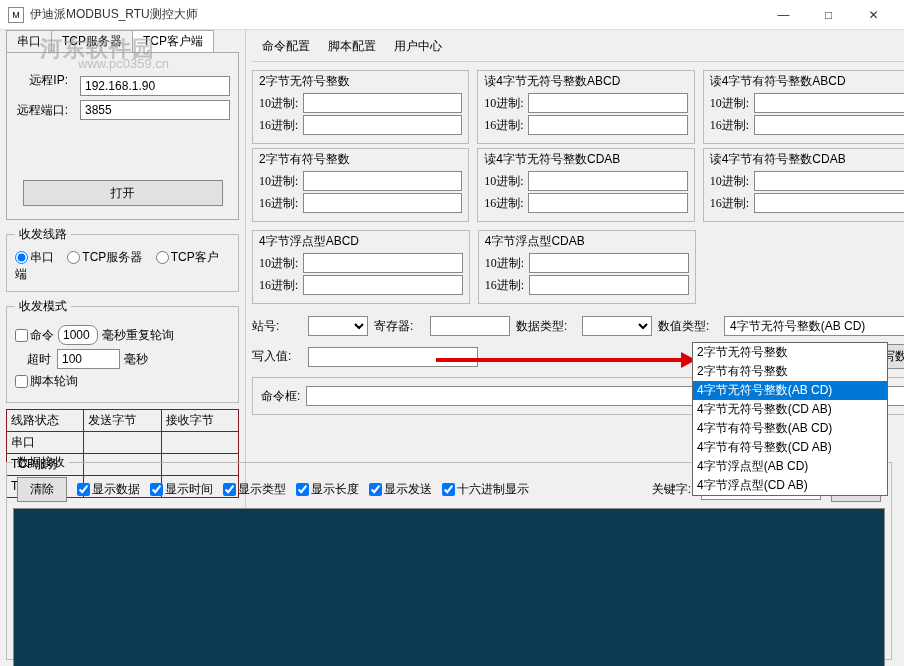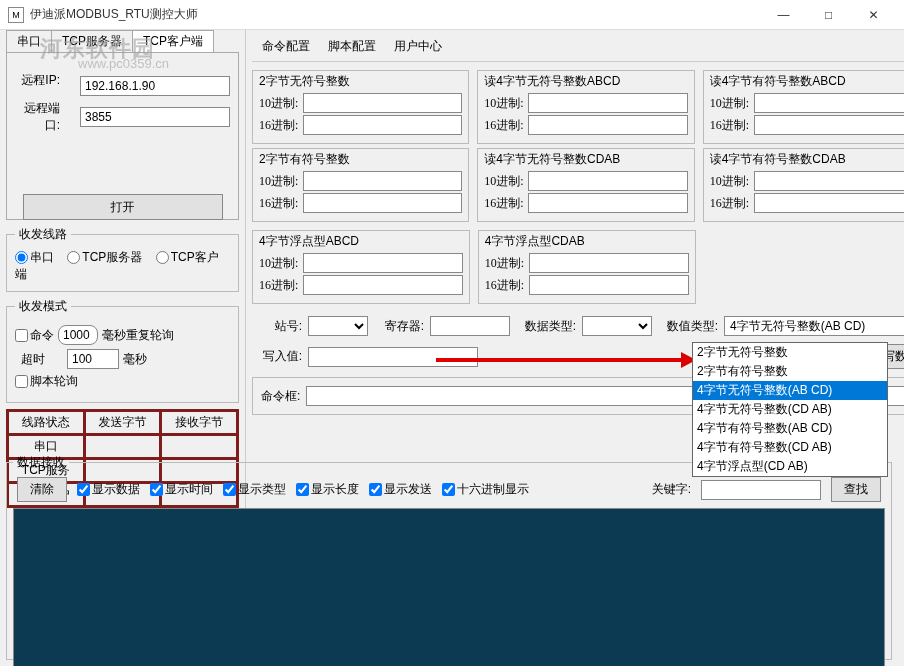--- a/index.html
+++ b/index.html
@@ -17,46 +17,46 @@
 .main { display: flex; height: 636px; }
 .leftpanel { width: 245px; padding: 0 6px; }
 .rightpanel { flex: 1; border-left: 1px solid #ccc; padding: 4px 6px; display: flex; flex-direction: column; }
 
 .tabs { display: flex; height: 22px; }
 .tab { padding: 2px 10px; border: 1px solid #aaa; border-bottom: none; background: #f0f0f0; margin-right: -1px; cursor: pointer; }
 .tab.active { background: #fff; }
 .tabbody { border: 1px solid #aaa; padding: 8px; background: #f0f0f0; }
 
 .row { display: flex; align-items: center; margin: 4px 0; }
-.lbl { width: 54px; text-align: right; margin-right: 20px; }
+.lbl { width: 54px; text-align: right; margin-right: 12px; }
 input[type=text] { border: 1px solid #888; padding: 2px 4px; height: 20px; background: #fff; }
 select { border: 1px solid #888; padding: 1px; height: 20px; background: #fff; }
 button { border: 1px solid #888; background: #e1e1e1; padding: 3px 12px; cursor: pointer; }
 
 fieldset { border: 1px solid #bbb; padding: 6px 8px 8px 8px; margin: 6px 0; }
 legend { padding: 0 4px; }
 
 .radiorow label { margin-right: 10px; }
 
 .statustable { border: 1px solid #bbb; width: 100%; border-collapse: collapse; }
-.statustable th, .statustable td { border: 3px solid #7f1d1d; padding: 2px 4px; text-align: center; font-weight: normal; height: 18px; }
+.statustable th, .statustable td { border: 1px solid #7f1d1d; padding: 2px 4px; text-align: left; font-weight: normal; height: 18px; }
 
 .menubar { display: flex; gap: 18px; padding: 4px 10px; }
 .menuitem { cursor: pointer; }
 
 .groupgrid { display: grid; grid-template-columns: 1fr 1fr 1fr; gap: 4px 8px; margin: 4px 0; }
 .groupgrid2 { display: grid; grid-template-columns: 1fr 1fr; gap: 4px 8px; margin: 4px 0 8px 0; width: 66.4%; }
 .grp { border: 1px solid #bbb; padding: 2px 6px 6px 6px; }
 .grp .gtitle { margin-bottom: 3px; }
 .grp .grow { display: flex; align-items: center; margin: 2px 0; }
 .grp .glbl { width: 44px; font-family: Liberation Serif, serif; }
 .grp input { flex: 1; width: 100px; }
 
 .cmdrow { display: flex; align-items: center; gap: 6px; margin: 4px 0; }
-.cmdrow .clbl { width: 50px; text-align: right; }
+.cmdrow .clbl { width: 50px; }
 
 .cmdframe { border: 1px solid #bbb; padding: 8px; margin: 4px 0; display:flex; align-items:center; gap:6px; }
 
 .dropdown-open { position: absolute; background: #fff; border: 1px solid #666; z-index: 200; width: 196px; }
 .dropdown-open .opt { padding: 1px 4px; white-space: nowrap; }
 .dropdown-open .opt.sel { background: #0078d7; color: #fff; }
 
 .arrow-red { position: absolute; z-index: 150; pointer-events:none; }
 .displayrow { display: flex; align-items: center; gap: 10px; padding: 4px; }
 .logarea { background: #0b3a52; height: 162px; border: 1px solid #888; margin-top: 2px; }
@@ -111,22 +111,22 @@
     </fieldset>
 
     <fieldset>
       <legend>收发模式</legend>
       <div class="row">
         <label><input type="checkbox" style=""><span>命令</span></label>
         <input type="text" style="width: 40px; margin: 0px 4px; border-radius: 8px;" value="1000">
         <span>毫秒重复轮询</span>
       </div>
       <div class="row">
-        <span style="width:36px;text-align:center;margin-right:16px">超时</span>
-        <input type="text" style="width: 52px; margin-right: 4px;" value="100">
+        <span style="width:36px;text-align:right;margin-right:6px">超时</span>
+        <input type="text" style="width: 63px; margin-right: 4px;" value="100">
         <span>毫秒</span>
       </div>
       <div class="row">
         <label><input type="checkbox" style=""><span>脚本轮询</span></label>
       </div>
     </fieldset>
 
     <table class="statustable">
       <tbody>
           <tr>
@@ -289,20 +289,21 @@
   <polygon points="245,3 260,11 245,19" fill="#d00"></polygon>
 </svg>
 
 <div class="dropdown-open" style="left:692px;top:342px">
   <div class="opt">2字节无符号整数</div>
   <div class="opt">2字节有符号整数</div>
   <div class="opt sel">4字节无符号整数(AB CD)</div>
   <div class="opt">4字节无符号整数(CD AB)</div>
   <div class="opt">4字节有符号整数(AB CD)</div>
   <div class="opt">4字节有符号整数(CD AB)</div>
+  <div class="opt">4字节浮点型(AB CD)</div>
   <div class="opt">4字节浮点型(CD AB)</div>
 </div>
 
 <fieldset style="position:absolute;left:6px;right:12px;top:448px;height:206px;border:1px solid #bbb;padding:2px 6px;">
   <legend>数据接收</legend>
   <div class="displayrow">
     <button>清除</button>
     <label><input type="checkbox" checked="" style=""><span>显示数据</span></label>
     <label><input type="checkbox" checked="" style=""><span>显示时间</span></label>
     <label><input type="checkbox" checked="" style=""><span>显示类型</span></label>

